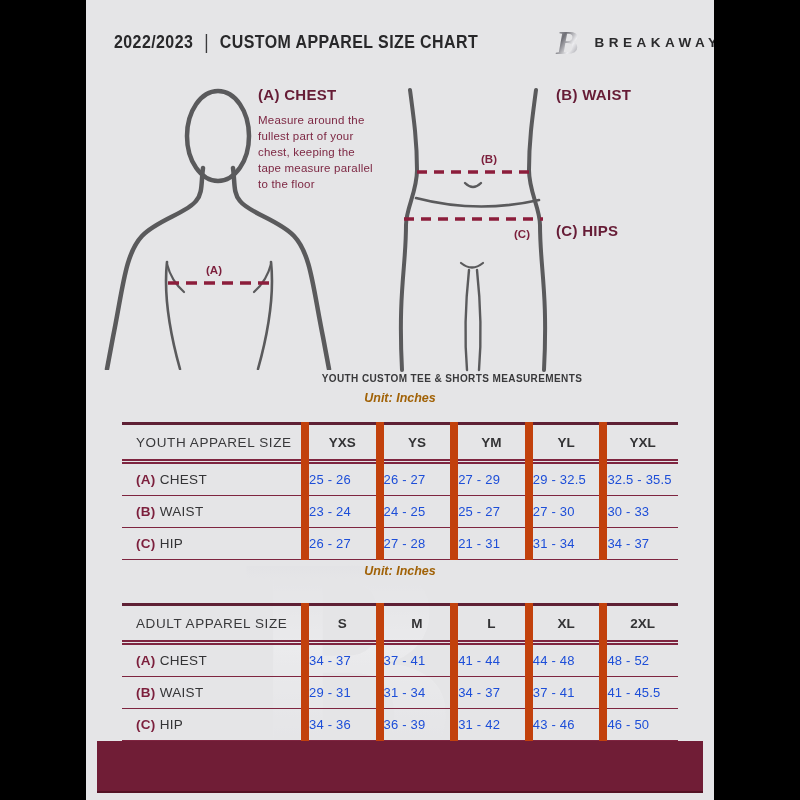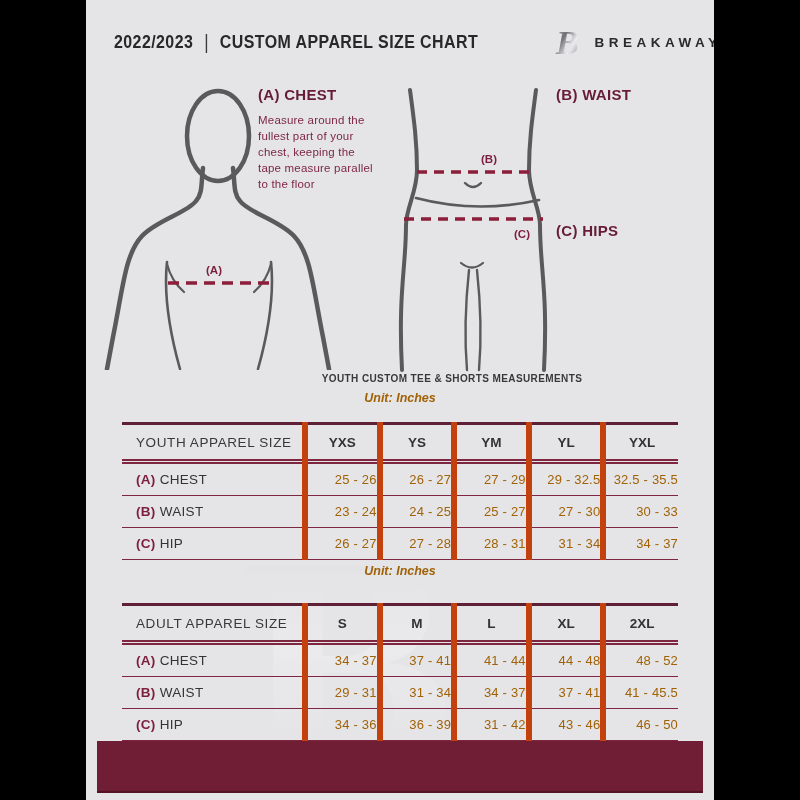--- a/index.html
+++ b/index.html
@@ -63,28 +63,28 @@
   th,td{padding:0;vertical-align:middle;}
   th{
     height:34px;font-size:13.5px;font-weight:700;color:#333335;
     border-bottom:5px double #7e2540;text-align:center;
   }
   th.label-cell{
     font-weight:400;letter-spacing:0.6px;text-align:left;padding-left:14px;
     font-size:13.5px;color:#39393b;
   }
   td{
-    height:31px;font-size:13px;color:#a16207;text-align:right;
+    height:31px;font-size:13px;color:#1d4ed8;text-align:left;
     border-bottom:1.5px solid #7e2540;letter-spacing:0.2px;
   }
   td.label-cell{
     text-align:left;padding-left:14px;font-size:13.5px;color:#343436;letter-spacing:0.3px;
   }
   .prefix{font-weight:800;color:#7c1f3c;}
-  th:not(:first-child),td:not(:first-child){border-left:6px solid #c2410c;}
+  th:not(:first-child),td:not(:first-child){border-left:8px solid #c2410c;}
   
   .watermark{position:absolute;left:55px;top:520px;pointer-events:none;}
   .footer{
     position:absolute;left:11px;top:741px;width:606px;height:50px;
     background:#701d36;border-bottom:2px solid #531325;
   }
 </style>
 </head>
 <body>
 
@@ -212,21 +212,21 @@
           <td>23 - 24</td>
           <td>24 - 25</td>
           <td>25 - 27</td>
           <td>27 - 30</td>
           <td>30 - 33</td>
         </tr>
         <tr>
           <td class="label-cell"><span class="prefix">(C)</span> <span>HIP</span></td>
           <td>26 - 27</td>
           <td>27 - 28</td>
-          <td>28 - 31</td>
+          <td>21 - 31</td>
           <td>31 - 34</td>
           <td>34 - 37</td>
         </tr>
       </tbody>
     </table>
   </div>
 
   <div class="unit-line ad-unit">Unit: Inches</div>
   <div class="table-wrap ad-table">
     <table>

